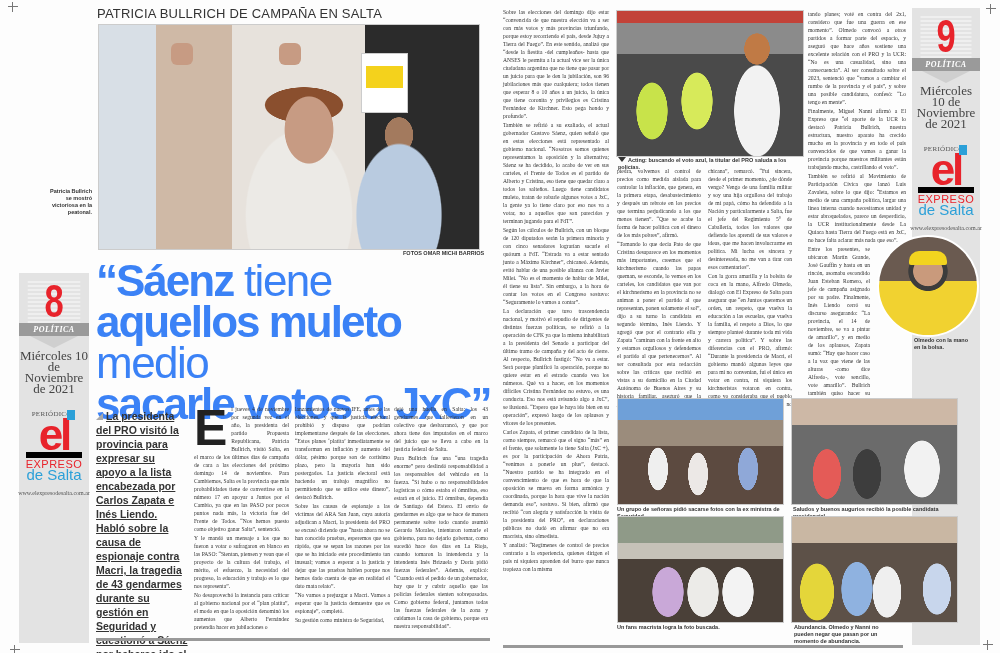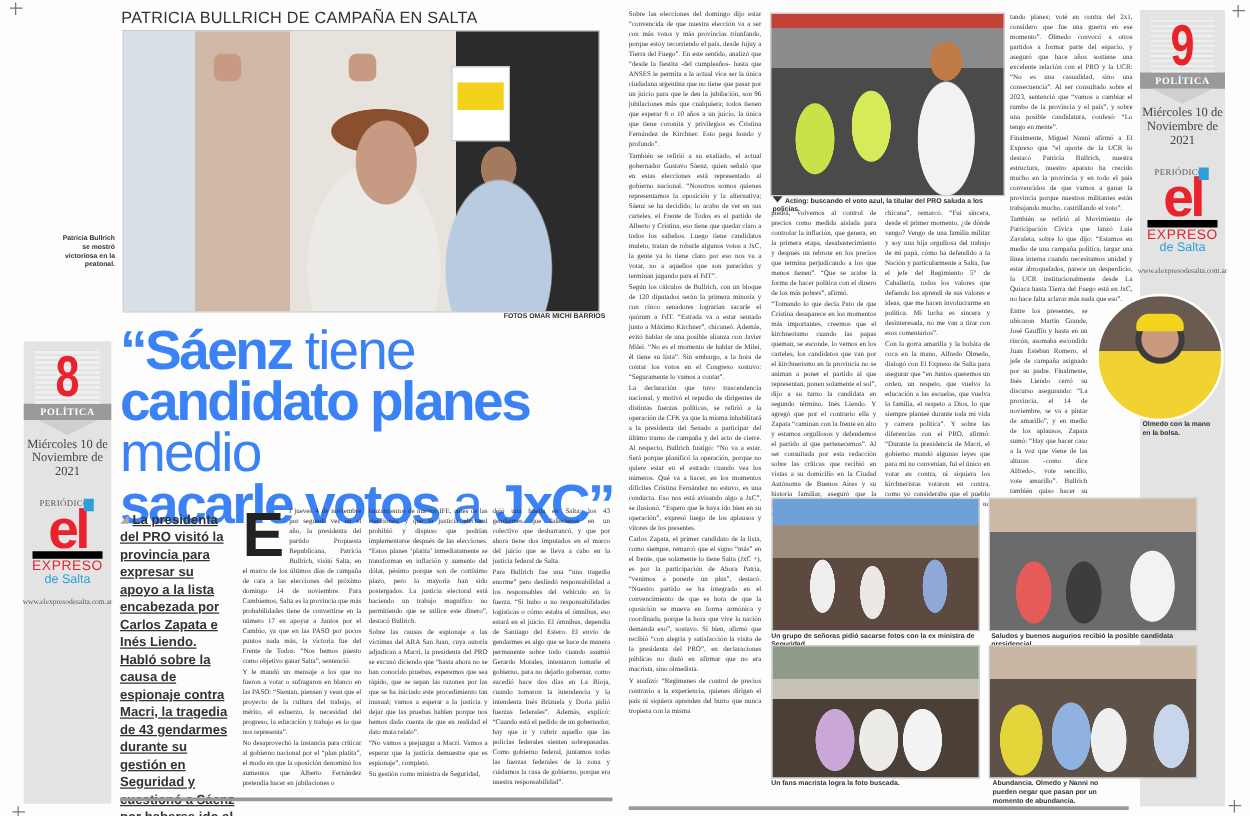--- a/index.html
+++ b/index.html
@@ -17,42 +17,42 @@
   }
   .page-num {
     font-family: "Liberation Sans", sans-serif; font-weight: bold;
     color: #e8232b; font-size: 46px; line-height: 44px; margin-top: 6px;
     transform: scaleX(0.75);
     background: repeating-linear-gradient(#e3e3e3 0 2px, #efefef 2px 4px);
     width: 100%; text-align: center;
   }
   .section-bar {
     width: 100%; background: #9a9a9a; color: #fff; text-align: center;
-    font-family: "Liberation Serif", serif; font-weight: bold;
+    font-family: "Liberation Serif", serif; font-style: italic; font-weight: bold;
     font-size: 8px; letter-spacing: .5px; padding: 2px 0;
   }
   .section-arrow {
     width: 0; height: 0; border-left: 24px solid transparent; border-right: 24px solid transparent;
     border-top: 12px solid #cfcfcf;
   }
   .date {
-    font-size: 10px; color: #444; text-align: center; line-height: 11px; margin-top: 2px;
+    font-size: 13px; color: #444; text-align: center; line-height: 11px; margin-top: 2px;
   }
   .logo { margin-top: 16px; display: flex; flex-direction: column; align-items: center; }
   .logo .periodico { font-size: 7px; color: #555; letter-spacing: .3px; align-self: flex-start; margin-left: 6px; }
   .logo .el {
     font-family: "Liberation Sans", sans-serif; font-weight: bold; color: #e8232b;
     font-size: 44px; line-height: 34px; letter-spacing: -3px; position: relative;
   }
   .logo .el::after {
     content: ""; position: absolute; right: -6px; top: -8px; width: 8px; height: 10px;
     background: #2ca0d8;
   }
   .logo .expreso { font-family: "Liberation Sans", sans-serif; color: #e8232b; font-size: 11px; line-height: 11px; letter-spacing: .5px; border-top: 6px solid #000000; padding-top: 1px; }
-  .logo .salta { font-family: "Liberation Sans", sans-serif; color: #2ca0d8; font-size: 10px; line-height: 10px; }
+  .logo .salta { font-family: "Liberation Sans", sans-serif; color: #2ca0d8; font-size: 15px; line-height: 10px; }
   .url { font-size: 6px; color: #555; margin-top: 10px; }
 
   .kicker {
     font-family: "Liberation Sans", sans-serif; font-size: 13px; font-weight: normal;
     color: #333; letter-spacing: .2px;
   }
   .photo {
     overflow: hidden; border: 1px solid #ccc;
   }
   .caption-sm {
@@ -126,21 +126,21 @@
     <div class="periodico">PERIÓDICO</div>
     <div class="el">el</div>
     <div class="expreso">EXPRESO</div>
     <div class="salta">de Salta</div>
   </div>
   <div class="url">www.elexpresodesalta.com.ar</div>
 </div>
 
 <div class="abs headline" style="left:96px;top:260px;width:400px;">
   <div><b>“</b><b>Sáenz</b><span class="lt"> tiene</span></div>
-  <div><b>candidato planes</b><span class="lt"> medio</span></div>
+  <div><b>aquellos muleto</b><span class="lt"> medio</span></div>
   <div><b>sacarle votos</b><span class="lt"> a </span><b>JxC</b><b>”</b></div>
 </div>
 
 <div class="abs lead" style="left:96px;top:409px;width:92px;">
   <span class="tri"></span><span>La presidenta del PRO visitó la provincia para expresar su apoyo a la lista encabezada por Carlos Zapata e Inés Liendo. Habló sobre la causa de espionaje contra Macri, la tragedia de 43 gendarmes durante su gestión en Seguridad y cuestionó a Sáenz por haberse ido al FdT. Zapata marca su distancia con el PRO, Olmedo no niega una candidatura en 2023 y Nanni defiende el aporte del radicalismo a Juntos por el Cambio+.</span>
 </div>
 
 <div class="abs col" style="left:194px;top:405px;width:95px;">
   <p><span class="dropcap">E</span><span>l jueves 4 de noviembre por segunda vez en el año, la presidenta del partido Propuesta Republicana, Patricia Bullrich, visitó Salta, en el marco de los últimos días de campaña de cara a las elecciones del próximo domingo 14 de noviembre. Para Cambiemos, Salta es la provincia que más probabilidades tiene de convertirse en la número 17 en apoyar a Juntos por el Cambio, ya que en las PASO por pocos puntos nada más, la victoria fue del Frente de Todos. “Nos hemos puesto como objetivo ganar Salta”, sentenció.</span></p>
   <p>Y le mandó un mensaje a los que no fueron a votar o sufragaron en blanco en las PASO: “Sientan, piensen y vean que el proyecto de la cultura del trabajo, el mérito, el esfuerzo, la necesidad del progreso, la educación y trabajo es lo que nos representa”.</p>

